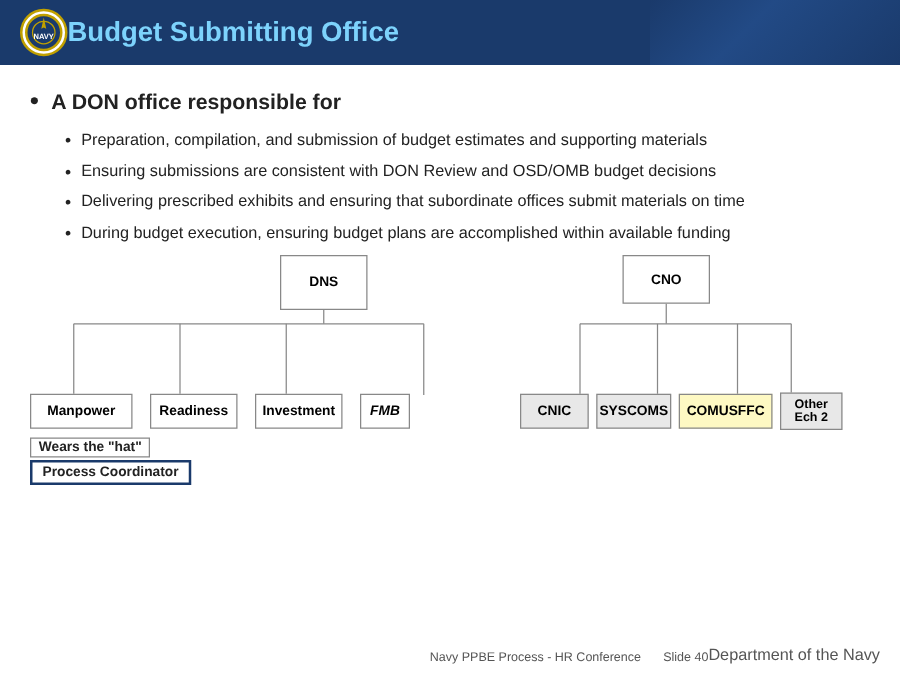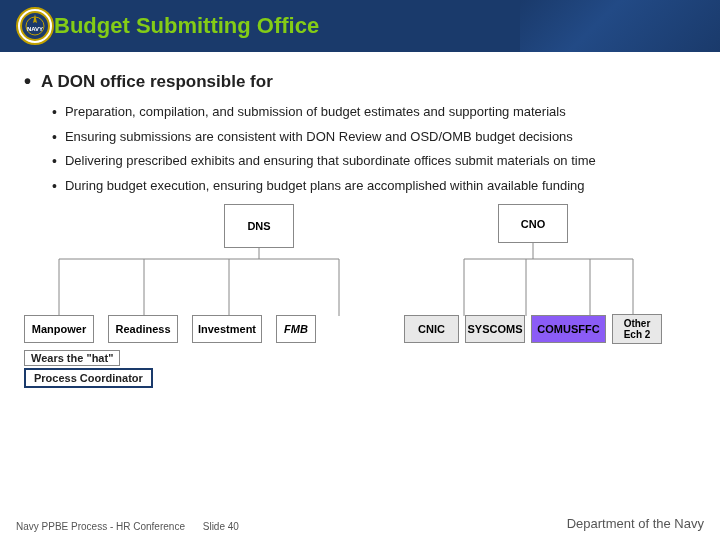--- a/index.html
+++ b/index.html
@@ -15,21 +15,21 @@
     
     .header {
       background: #1a3a6b;
       height: 52px;
       display: flex;
       align-items: center;
       padding: 0 16px;
       position: relative;
     }
     .header-title {
-      color: #84cc16;
+      color: #7dd3fc;
       font-size: 22px;
       font-weight: bold;
     }
     .header-bg-decoration {
       position: absolute;
       right: 0;
       top: 0;
       width: 200px;
       height: 52px;
       background: linear-gradient(135deg, #1a3a6b 0%, #2a5aa0 40%, #1a3a6b 100%);
@@ -120,27 +120,27 @@
       display: flex;
       align-items: center;
       justify-content: center;
       font-size: 11px;
       font-weight: bold;
       text-align: center;
       padding: 3px 4px;
       min-height: 28px;
     }
 
-    .org-box.manpower { width: 70px; }
+    .org-box.manpower { width: 82px; }
     .org-box.readiness { width: 70px; }
     .org-box.investment { width: 70px; }
     .org-box.fmb { width: 40px; font-style: italic; }
     .org-box.cnic { width: 55px; background: #e8e8e8; }
     .org-box.syscoms { width: 60px; background: #e8e8e8; }
-    .org-box.comusffc { width: 75px; background: #8b5cf6; }
+    .org-box.comusffc { width: 75px; background: #fef9c3; }
     .org-box.other-ech2 { width: 50px; background: #e8e8e8; font-size: 10px; }
 
     
     .org-lines {
       position: absolute;
       top: 0;
       left: 0;
       width: 100%;
       height: 100%;
       pointer-events: none;
@@ -171,21 +171,21 @@
       margin-top: 2px;
     }
 
     
     .footer {
       position: absolute;
       bottom: 6px;
       left: 0;
       right: 0;
       display: flex;
-      justify-content: space-between;
+      justify-content: flex-end;
       padding: 0 16px;
     }
     .footer-left {
       font-size: 10px;
       color: #555;
     }
     .footer-right {
       font-size: 13px;
       color: #555;
     }

